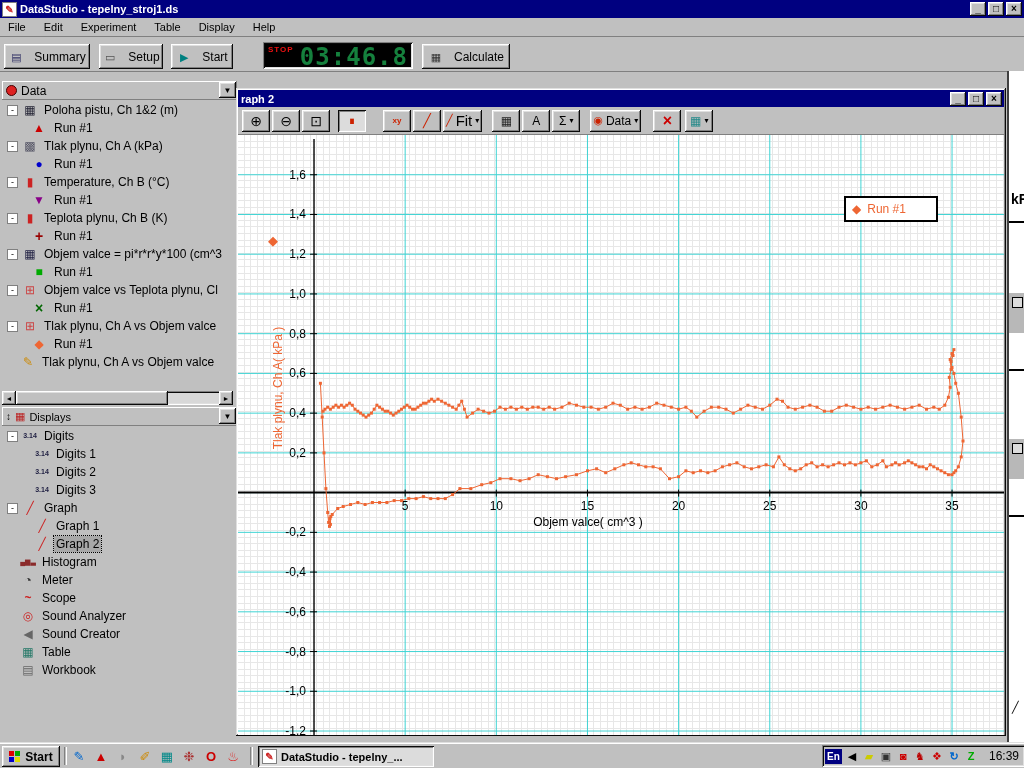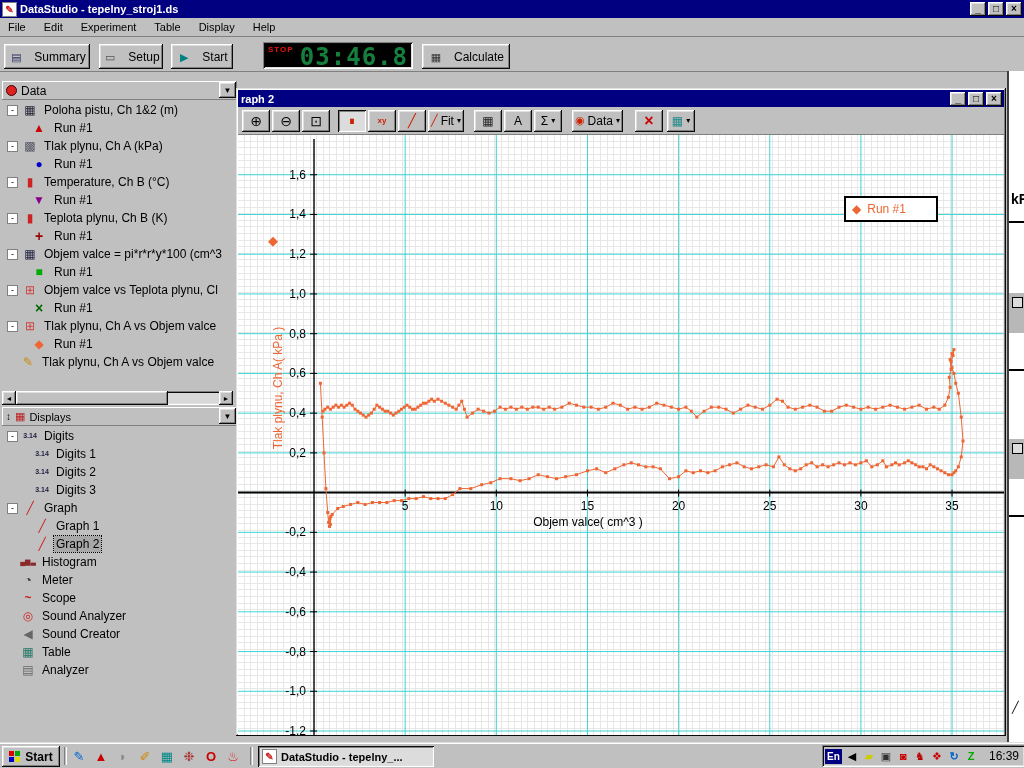--- a/index.html
+++ b/index.html
@@ -278,21 +278,21 @@
         <span class="tlabel">Sound Creator</span>
       </div>
       <div class="trow">
         <span class="expspacer"></span>
         <span class="tico" style="color: rgb(34, 119, 102);">▦</span>
         <span class="tlabel">Table</span>
       </div>
       <div class="trow">
         <span class="expspacer"></span>
         <span class="tico" style="color: rgb(102, 102, 102);">▤</span>
-        <span class="tlabel">Analyzer</span>
+        <span class="tlabel">Workbook</span>
       </div>
     </div>
 
   <div class="abs" id="graphwin">
     <div class="titlebar" id="graphtitle">
       <span class="titletext">raph 2</span>
       <span class="winbtn btn3">_</span>
       <span class="winbtn btn3">□</span>
       <span class="winbtn btn3">×</span>
     </div>
@@ -302,29 +302,29 @@
         </div>
         <div class="gbtn btn3">
           <span class="gico" style="color: rgb(0, 0, 0); font-size: 14px;">⊖</span>
         </div>
         <div class="gbtn btn3">
           <span class="gico" style="color: rgb(0, 0, 0); font-size: 14px;">⊡</span>
         </div>
         <div class="gbtn btn3 pressed" style="margin-left: 6px;">
           <span class="gico" style="color: rgb(204, 34, 0); font-size: 11px;">∎</span>
         </div>
-        <div class="gbtn btn3" style="margin-left: 0;">
+        <div class="gbtn btn3" style="margin-left: 15px;">
           <span class="gico" style="color: rgb(204, 34, 0); font-size: 8px; font-weight: bold;">xy</span>
         </div>
         <div class="gbtn btn3">
           <span class="gico" style="color: rgb(204, 34, 0); font-size: 13px;">╱</span>
         </div>
         <div class="gbtn btn3">
           <span class="gico" style="color: rgb(204, 34, 0); font-size: 11px;">╱</span>
-          <span class="glabel" style="font-size: 12px;">Fit</span>
+          <span class="glabel" style="font-size: 15px;">Fit</span>
           <span class="garrow">▾</span>
         </div>
         <div class="gbtn btn3" style="margin-left: 8px;">
           <span class="gico" style="color: rgb(34, 34, 34); font-size: 12px;">▦</span>
         </div>
         <div class="gbtn btn3">
           <span class="glabel" style="font-size: 12px;">A</span>
         </div>
         <div class="gbtn btn3">
           <span class="glabel" style="font-size: 12px;">Σ</span>

